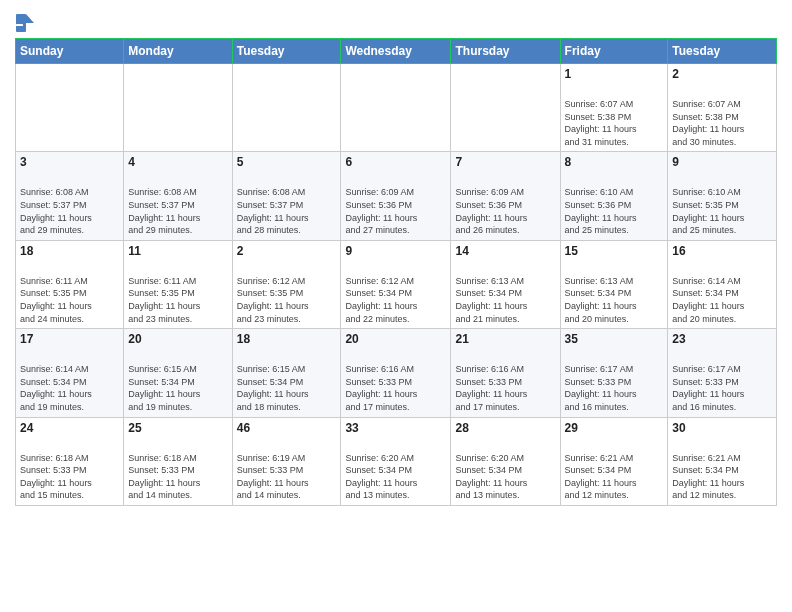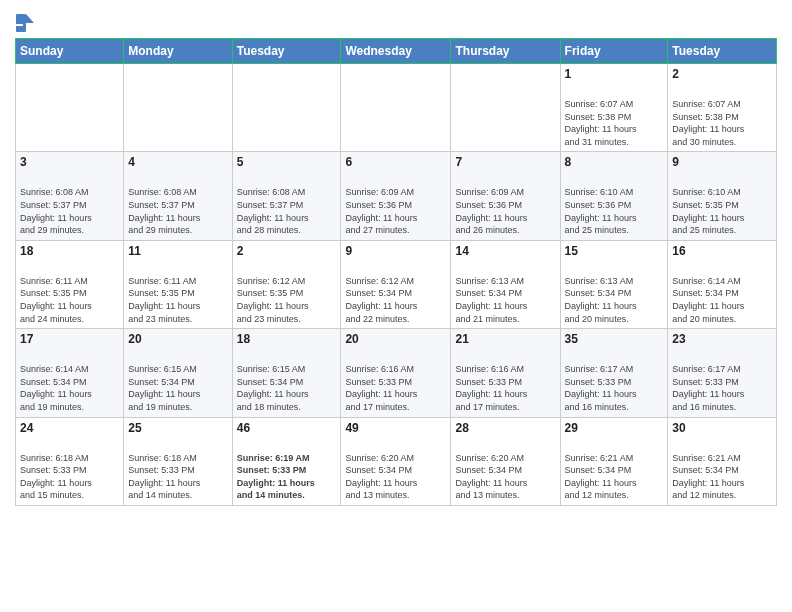--- a/index.html
+++ b/index.html
@@ -319,27 +319,27 @@
           </td>
           <td>
             <span class="day-number">25</span>
             <div class="day-info" style="white-space: pre-line;">Sunrise: 6:18 AM
 Sunset: 5:33 PM
 Daylight: 11 hours
 and 14 minutes.</div>
           </td>
           <td>
             <span class="day-number">46</span>
-            <div class="day-info" style="white-space: pre-line; font-weight: bold;">Sunrise: 6:19 AM
+            <div class="day-info" style="white-space: pre-line;">Sunrise: 6:19 AM
 Sunset: 5:33 PM
 Daylight: 11 hours
 and 14 minutes.</div>
           </td>
           <td>
-            <span class="day-number">49</span>
+            <span class="day-number">33</span>
             <div class="day-info" style="white-space: pre-line;">Sunrise: 6:20 AM
 Sunset: 5:34 PM
 Daylight: 11 hours
 and 13 minutes.</div>
           </td>
           <td>
             <span class="day-number">28</span>
             <div class="day-info" style="white-space: pre-line;">Sunrise: 6:20 AM
 Sunset: 5:34 PM
 Daylight: 11 hours

